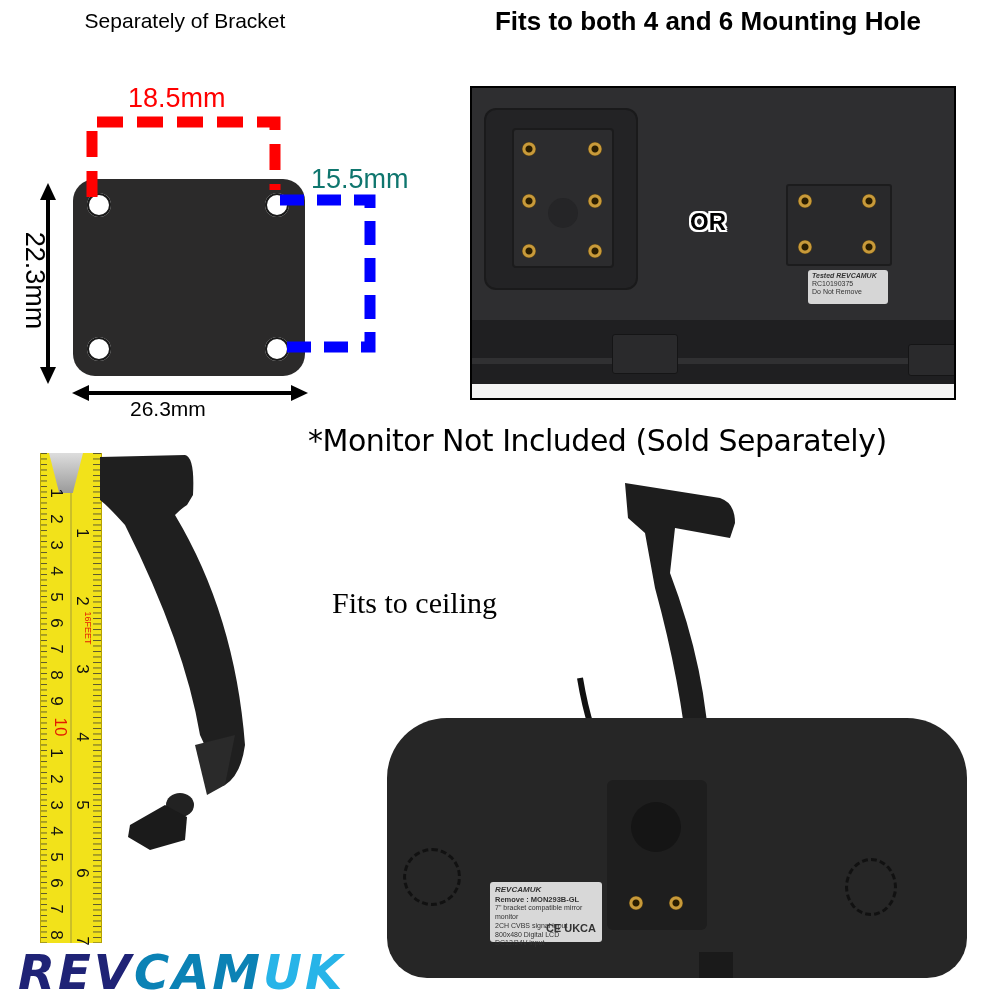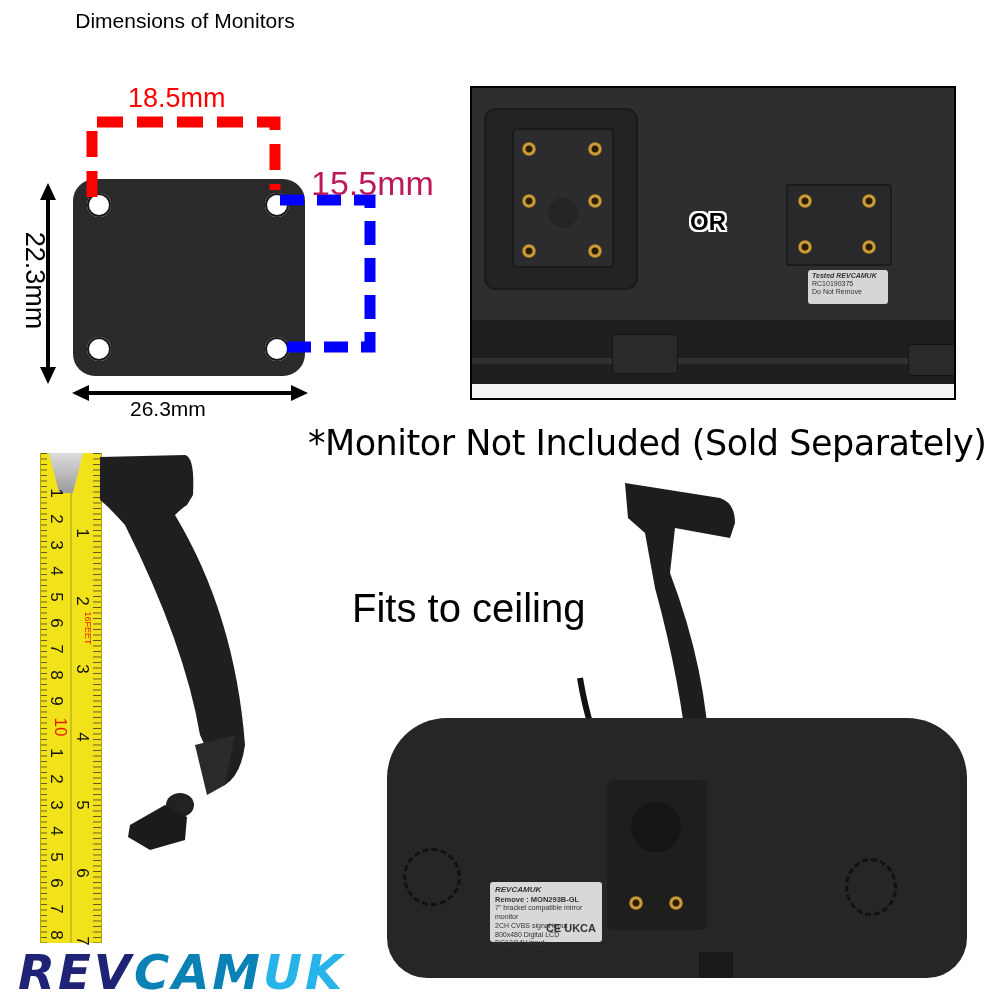--- a/index.html
+++ b/index.html
@@ -5,33 +5,33 @@
   html, body { margin:0; padding:0; background:#ffffff; }
   body { width:1000px; height:1000px; position:relative; overflow:hidden; font-family:"Liberation Sans", sans-serif; color:#000; }
   .abs { position:absolute; }
   .title-text { font-family:"Liberation Sans", sans-serif; font-weight:normal; text-align:center; line-height:1.2; }
 
   
   #dim-title { left:30px; top:8px; width:310px; font-size:21px; }
   #plate { left:73px; top:179px; width:232px; height:197px; background:#2b2a2a; border-radius:22px; }
   .hole { position:absolute; width:24px; height:24px; border-radius:50%; background:#fff; box-shadow: inset 0 0 0 2px #1a1a1a; }
   #dim-w-label { left:128px; top:83px; font-size:27px; color:#ff0000; }
-  #dim-h-label { left:311px; top:164px; font-size:34px; color:#be185d; }
+  #dim-h-label { left:311px; top:164px; font-size:27px; color:#0f766e; }
   #dim-v-label { left:-36px; top:265px; font-size:27px; transform:rotate(90deg); transform-origin:center; width:140px; text-align:center; }
   #dim-bottom-label { left:130px; top:397px; font-size:21px; }
 
   
   #fits-title { left:448px; top:6px; width:520px; font-size:26px; font-weight:bold; }
   #monitor-photo { left:470px; top:86px; width:486px; height:314px; background:#2e2e30; border:2px solid #000; box-sizing:border-box; overflow:hidden; }
   #or-label { left:690px; top:208px; font-size:24px; font-weight:bold; color:#000; -webkit-text-stroke:0; text-shadow: -2px -2px 0 #fff, 2px -2px 0 #fff, -2px 2px 0 #fff, 2px 2px 0 #fff, 0 2px 0 #fff, 0 -2px 0 #fff, 2px 0 0 #fff, -2px 0 0 #fff; }
   .insert { position:absolute; width:14px; height:14px; border-radius:50%; background:radial-gradient(circle, #2a1d00 0 3px, #c89a3a 4px 6px, #6b4e12 7px); }
 
   
-  #not-included { left:308px; top:423px; font-size:35px; white-space:nowrap; font-family:"DejaVu Sans", sans-serif; letter-spacing:-0.5px; }
-  #fits-ceiling { left:352px; top:586px; font-size:40px; font-family:Liberation Sans, sans-serif; }
+  #not-included { left:308px; top:423px; font-size:30px; white-space:nowrap; font-family:"DejaVu Sans", sans-serif; letter-spacing:-0.5px; }
+  #fits-ceiling { left:332px; top:586px; font-size:30px; font-family:Liberation Serif, serif; }
 
   
   #tape { left:40px; top:453px; width:60px; height:490px; background:#f2e21a; border-left:1px solid #b7a400; border-right:1px solid #b7a400; }
   .tape-num { position:absolute; font-size:17px; transform:rotate(90deg); color:#111; }
   .tape-num.red { color:#e41b00; }
 
   
   #logo { left:18px; top:944px; font-size:48px; font-weight:bold; font-style:italic; letter-spacing:3px; font-family:"DejaVu Sans", sans-serif; }
   #logo .l1 { color:#1f2376; }
   #logo .l2 { color:#0b82b5; }
@@ -40,21 +40,21 @@
   
   #monitor-back { left:387px; top:718px; width:580px; height:260px; background:#262626; border-radius:60px 60px 40px 40px; }
   #label-plate { left:490px; top:882px; width:112px; height:60px; background:#d8d8d8; border-radius:3px; font-size:7px; color:#333; padding:3px 5px; box-sizing:border-box; line-height:1.25; }
   #label-plate .brand { font-style:italic; font-weight:bold; font-size:8px; }
   #label-plate .model { font-weight:bold; font-size:7.5px; }
 </style>
 </head>
 <body>
 
 <div class="abs title-text" id="dim-title">
-  <div>Dimensions of Monitors</div>
+  <div>Separately of Bracket</div>
 </div>
 
 <div class="abs" id="plate">
   <div class="hole" style="left:14px;top:14px;"></div>
   <div class="hole" style="left:192px;top:14px;"></div>
   <div class="hole" style="left:14px;top:158px;"></div>
   <div class="hole" style="left:192px;top:158px;"></div>
 </div>
 
 <svg class="abs" style="left:0;top:0;" width="450" height="430">
@@ -71,20 +71,21 @@
   <polygon points="72,393 89,385 89,401" fill="#000"></polygon>
   <polygon points="308,393 291,385 291,401" fill="#000"></polygon>
 </svg>
 
 <div class="abs" id="dim-w-label">18.5mm</div>
 <div class="abs" id="dim-h-label">15.5mm</div>
 <div class="abs" id="dim-v-label">22.3mm</div>
 <div class="abs" id="dim-bottom-label">26.3mm</div>
 
 <div class="abs title-text" id="fits-title">
+  <div>Fits to both 4 and 6 Mounting Hole</div>
 </div>
 
 <div class="abs" id="monitor-photo">
 
   <div style="position:absolute;left:14px;top:22px;width:150px;height:178px;background:#232325;border-radius:10px;box-shadow:0 0 0 2px #1a1a1b;">
     <div style="position:absolute;left:26px;top:18px;width:98px;height:136px;background:#2c2c2e;border:2px solid #1b1b1c;border-radius:4px;">
       <div class="insert" style="left:8px;top:12px;"></div>
       <div class="insert" style="left:74px;top:12px;"></div>
       <div class="insert" style="left:8px;top:64px;"></div>
       <div class="insert" style="left:74px;top:64px;"></div>

